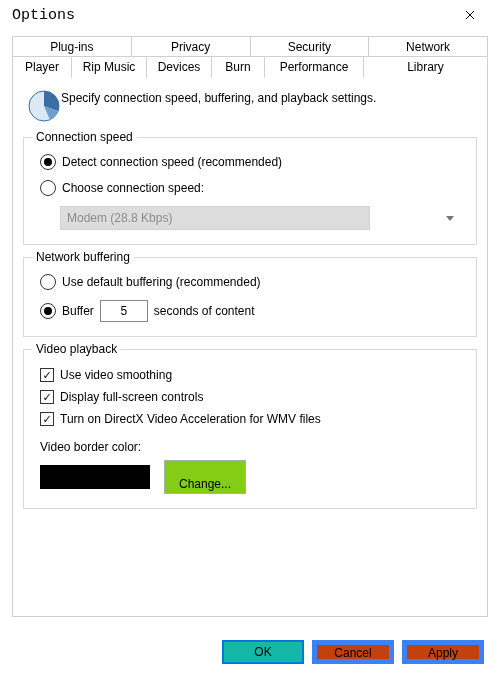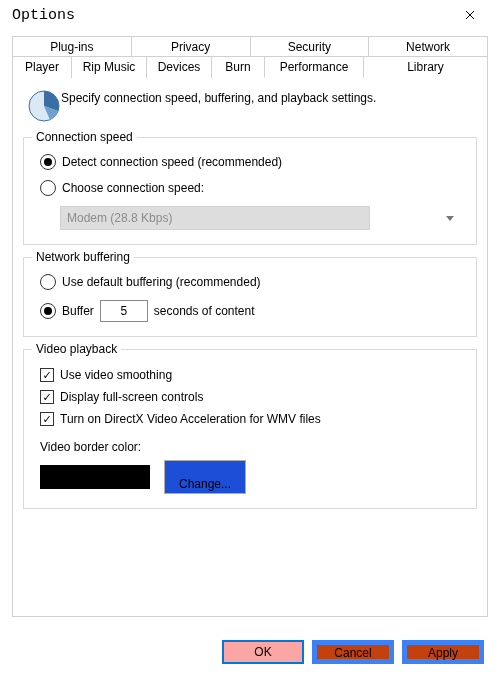--- a/index.html
+++ b/index.html
@@ -26,24 +26,24 @@
   .row:last-child { margin-bottom: 0; }
   .radio { width: 16px; height: 16px; border: 1px solid #333; border-radius: 50%; display: inline-flex; align-items: center; justify-content: center; cursor: pointer; flex: 0 0 auto; }
   .radio.checked::after { content: ""; width: 8px; height: 8px; background: #000; border-radius: 50%; }
   .checkbox { width: 14px; height: 14px; border: 1px solid #333; display: inline-flex; align-items: center; justify-content: center; cursor: pointer; flex: 0 0 auto; }
   .checkbox.checked::after { content: "✓"; font-size: 11px; line-height: 1; }
   select.combo { width: 310px; height: 24px; border: 1px solid #bfbfbf; background: #cfcfcf; color: #5a5a5a; padding: 0 6px; appearance: none; -webkit-appearance: none; }
   .combo-wrap { position: relative; margin-left: 24px; margin-top: 4px; }
   .combo-wrap::after { content: ""; position: absolute; right: 10px; top: 10px; border-left: 4px solid transparent; border-right: 4px solid transparent; border-top: 5px solid #777; pointer-events: none; }
   input.num { width: 48px; height: 22px; border: 1px solid #888; text-align: center; }
   .swatch { width: 110px; height: 24px; background: #000; border: 1px solid #000; }
-  button.btn { height: 32px; padding: 16px 14px; border: 1px solid #adadad; background: #1d4ed8; cursor: pointer; }
+  button.btn { height: 32px; padding: 16px 14px; border: 1px solid #adadad; background: #84cc16; cursor: pointer; }
   .footer { position: absolute; bottom: 12px; left: 0; right: 0; display: flex; justify-content: flex-end; gap: 8px; padding-right: 16px; }
   .footer button { width: 82px; height: 24px; border: 5px solid #3b82f6; background: #c2410c; cursor: pointer; }
-  .footer button.primary { border: 2px solid #0078d7; background: #fca5a5; }
+  .footer button.primary { border: 2px solid #0078d7; background: #14b8a6; }
   .vp-row { display: flex; align-items: center; gap: 6px; margin: 6px 0 8px 4px; }
 </style>
 </head>
 <body>
 
 <div class="titlebar">
   <span class="title">Options</span>
   <div class="close">
     <svg viewBox="0 0 10 10">
         <path d="M1 1 L9 9 M9 1 L1 9"></path>

